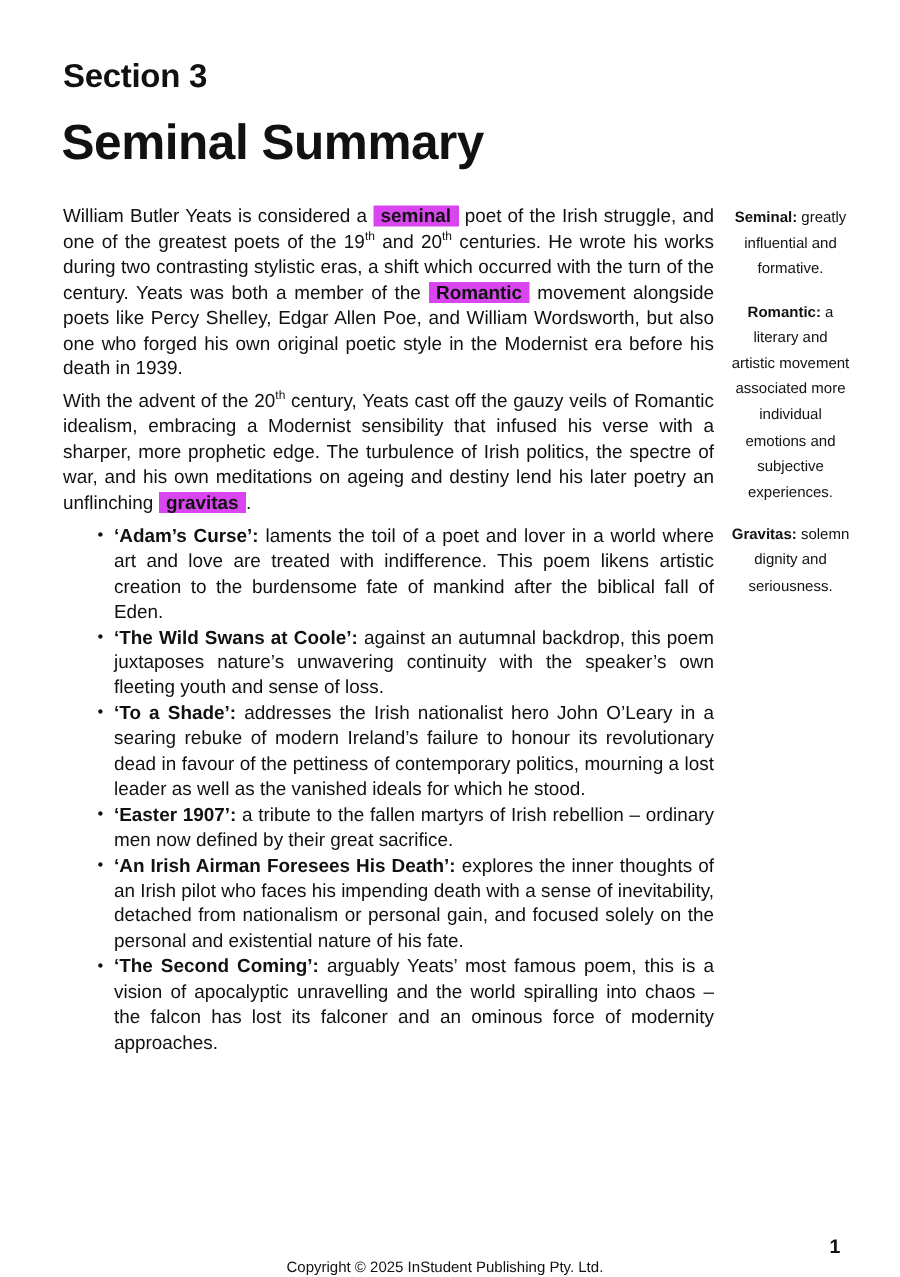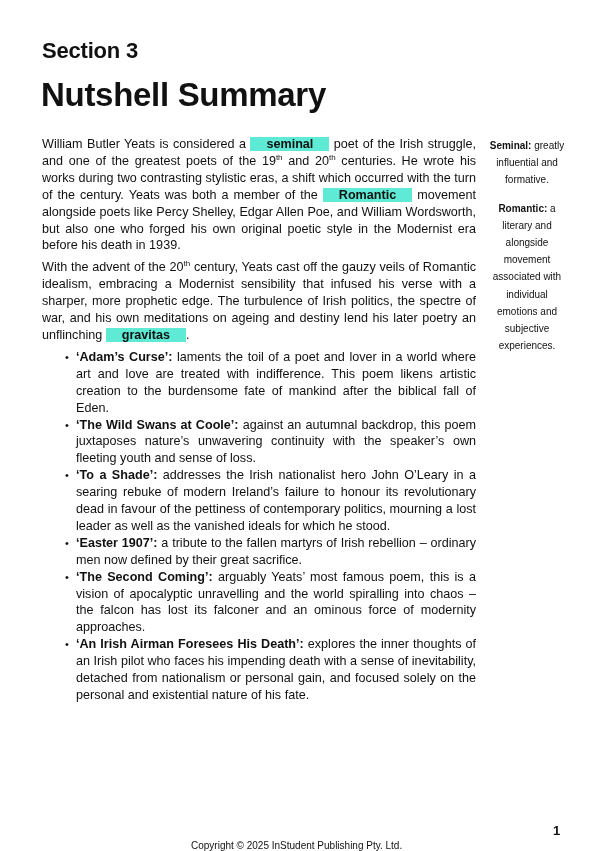--- a/index.html
+++ b/index.html
@@ -13,21 +13,21 @@
   }
   .page-title {
     position: absolute; left: 41px; top: 76px;
     font-size: 33px; font-weight: bold; letter-spacing: -0.3px;
   }
   .main {
     position: absolute; left: 42px; top: 136px; width: 434px;
     font-size: 12.6px; line-height: 16.9px; text-align: justify;
   }
   .main p { margin: 0 0 5px 0; }
-  .hl { background: #5eead4; font-weight: bold; padding: 0 16px; }
+  .hl { background: #d946ef; font-weight: bold; padding: 0 5px; }
   sup { font-size: 8px; line-height: 0; vertical-align: 5px; }
   ul.poems { margin: 0; padding: 0 0 0 34px; list-style: none; }
   ul.poems li { position: relative; margin: 0; }
   ul.poems li::before {
     content: "\2022"; position: absolute; left: -11px; top: 0; font-size: 11px;
   }
   .poem-title { font-weight: bold; }
   .sidebar {
     position: absolute; left: 487px; top: 137px; width: 80px;
     font-size: 10px; line-height: 17.2px; text-align: center;
@@ -37,39 +37,40 @@
   .footer {
     position: absolute; left: 0; top: 825px; width: 600px; font-size: 10px;
   }
   .footer .copy { position: absolute; left: 191px; top: 15px; }
   .footer .pnum { position: absolute; left: 553px; top: -2px; font-size: 13px; font-weight: bold; }
 </style>
 </head>
 <body>
 
 <div class="section-label">Section 3</div>
-<div class="page-title">Nutshell Summary</div>
+<div class="page-title">Seminal Summary</div>
 
 <div class="main">
   <p><span>William Butler Yeats is considered a </span><span class="hl">seminal</span><span> poet of the Irish struggle, and one of the greatest poets of the 19</span><sup>th</sup><span> and 20</span><sup>th</sup><span> centuries.  He wrote his works during two contrasting stylistic eras, a shift which occurred with the turn of the century. Yeats was both a member of the </span><span class="hl">Romantic</span><span> movement alongside poets like Percy Shelley, Edgar Allen Poe, and William Wordsworth, but also one who forged his own original poetic style in the Modernist era before his death in 1939.</span></p>
 
   <p><span>With the advent of the 20</span><sup>th</sup><span> century, Yeats cast off the gauzy veils of Romantic idealism, embracing a Modernist sensibility that infused his verse with a sharper, more prophetic edge.  The turbulence of Irish politics, the spectre of war, and his own meditations on ageing and destiny lend his later poetry an unflinching </span><span class="hl">gravitas</span><span>.</span></p>
 
 
   <ul class="poems">
     <li><span class="poem-title">‘Adam’s Curse’:</span><span> laments the toil of a poet and lover in a world where art and love are treated with indifference.  This poem likens artistic creation to the burdensome fate of mankind after the biblical fall of Eden.</span></li>
     <li><span class="poem-title">‘The Wild Swans at Coole’:</span><span>  against an autumnal backdrop, this poem juxtaposes nature’s unwavering continuity with the speaker’s own fleeting youth and sense of loss.</span></li>
     <li><span class="poem-title">‘To a Shade’:</span><span> addresses the Irish nationalist hero John O’Leary in a searing rebuke of modern Ireland’s failure to honour its revolutionary dead in favour of the pettiness of contemporary politics, mourning a lost leader as well as the vanished ideals for which he stood.</span></li>
     <li><span class="poem-title">‘Easter 1907’:</span><span> a tribute to the fallen martyrs of Irish rebellion – ordinary men now defined by their great sacrifice.</span></li>
+    <li><span class="poem-title">‘An Irish Airman Foresees His Death’:</span><span> explores the inner thoughts of an Irish pilot who faces his impending death with a sense of inevitability, detached from nationalism or personal gain, and focused solely on the personal and existential nature of his fate.</span></li>
     <li><span class="poem-title">‘The Second Coming’:</span><span> arguably Yeats’ most famous poem, this is a vision of apocalyptic unravelling and the world spiralling into chaos – the falcon has lost its falconer and an ominous force of modernity approaches.</span></li>
-    <li><span class="poem-title">‘An Irish Airman Foresees His Death’:</span><span> explores the inner thoughts of an Irish pilot who faces his impending death with a sense of inevitability, detached from nationalism or personal gain, and focused solely on the personal and existential nature of his fate.</span></li>
   </ul>
 </div>
 
 <div class="sidebar">
   <div class="gloss"><b>Seminal:</b><span> greatly influential and formative.</span></div>
-  <div class="gloss"><b>Romantic:</b><span> a literary and alongside movement associated with individual emotions and subjective experiences.</span></div>
+  <div class="gloss"><b>Romantic:</b><span> a literary and artistic movement associated more individual emotions and subjective experiences.</span></div>
+  <div class="gloss"><b>Gravitas:</b><span> solemn dignity and seriousness.</span></div>
 </div>
 
 <div class="footer">
   <span class="copy">Copyright © 2025 InStudent Publishing Pty. Ltd.</span>
   <span class="pnum">1</span>
 </div>
 
 </body></html>

